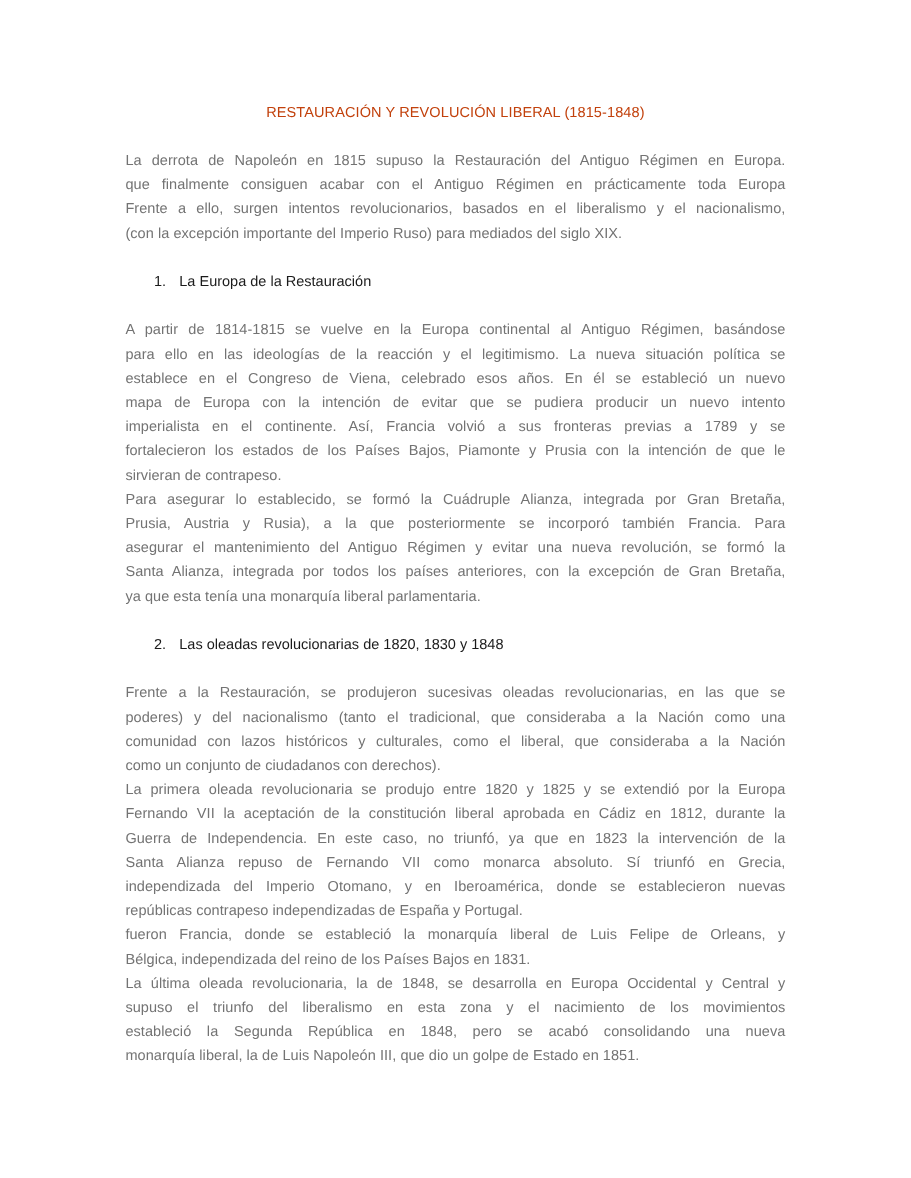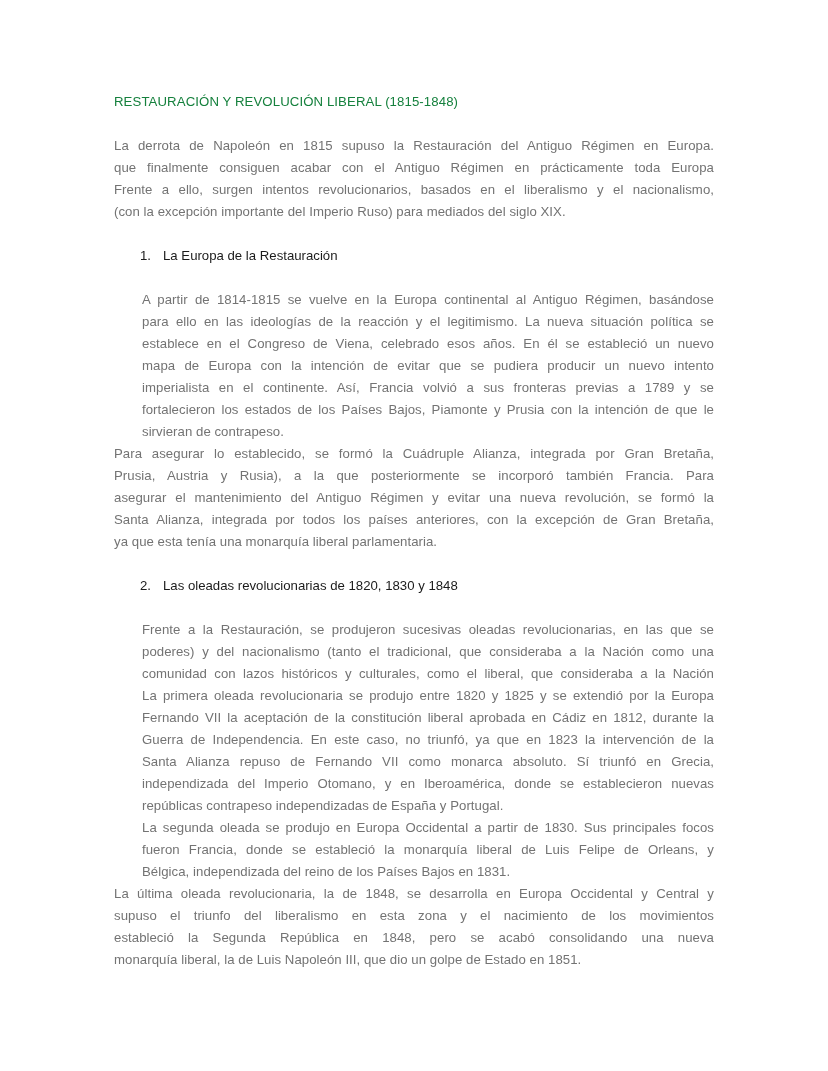--- a/index.html
+++ b/index.html
@@ -24,37 +24,36 @@
   .content {
     position: absolute;
     left: 114px;
     top: 91px;
     width: 600px;
   }
   .doc-title {
     font-size: 13.2px;
     line-height: 22px;
     letter-spacing: 0.1px;
-    text-align: left;
+    text-align: center;
     margin: 0 0 22px 0;
     font-weight: 400;
-    color: #15803d;
+    color: #c2410c;
   }
   .para {
     font-size: 13.2px;
     line-height: 22px;
     text-align: justify;
     text-justify: inter-word;
     margin: 0 0 22px 0;
     color: #737373;
     letter-spacing: 0.05px;
   }
   .para.tight {
     margin-bottom: 0;
-    margin-left: 28px;
   }
   .section-heading {
     display: flex;
     align-items: baseline;
     margin: 0 0 22px 0;
     padding-left: 26px;
     font-size: 13.2px;
     line-height: 22px;
     color: #1b1b1b;
   }
@@ -116,31 +115,31 @@
 
     <div class="section-heading">
       <span class="num">2.</span>
       <span class="label">Las oleadas revolucionarias de 1820, 1830 y 1848</span>
     </div>
 
     <div class="para jlines tight">
         <span class="jl">Frente a la Restauración, se produjeron sucesivas oleadas revolucionarias, en las que se</span>
         <span class="jl">poderes) y del nacionalismo (tanto el tradicional, que consideraba a la Nación como una</span>
         <span class="jl">comunidad con lazos históricos y culturales, como el liberal, que consideraba a la Nación</span>
+        <span class="jl last">como un conjunto de ciudadanos con derechos).</span>
       </div>
     <div class="para jlines tight">
         <span class="jl">La primera oleada revolucionaria se produjo entre 1820 y 1825 y se extendió por la Europa</span>
         <span class="jl">Fernando VII la aceptación de la constitución liberal aprobada en Cádiz en 1812, durante la</span>
         <span class="jl">Guerra de Independencia. En este caso, no triunfó, ya que en 1823 la intervención de la</span>
         <span class="jl">Santa Alianza repuso de Fernando VII como monarca absoluto. Sí triunfó en Grecia,</span>
         <span class="jl">independizada del Imperio Otomano, y en Iberoamérica, donde se establecieron nuevas</span>
         <span class="jl last">repúblicas contrapeso independizadas de España y Portugal.</span>
       </div>
     <div class="para jlines tight">
-        <span class="jl">La segunda oleada se produjo en Europa Occidental a partir de 1830. Sus principales focos</span>
         <span class="jl">fueron Francia, donde se estableció la monarquía liberal de Luis Felipe de Orleans, y</span>
         <span class="jl last">Bélgica, independizada del reino de los Países Bajos en 1831.</span>
       </div>
     <div class="para jlines">
         <span class="jl">La última oleada revolucionaria, la de 1848, se desarrolla en Europa Occidental y Central y</span>
         <span class="jl">supuso el triunfo del liberalismo en esta zona y el nacimiento de los movimientos</span>
         <span class="jl">estableció la Segunda República en 1848, pero se acabó consolidando una nueva</span>
         <span class="jl last">monarquía liberal, la de Luis Napoleón III, que dio un golpe de Estado en 1851.</span>
       </div>
 

